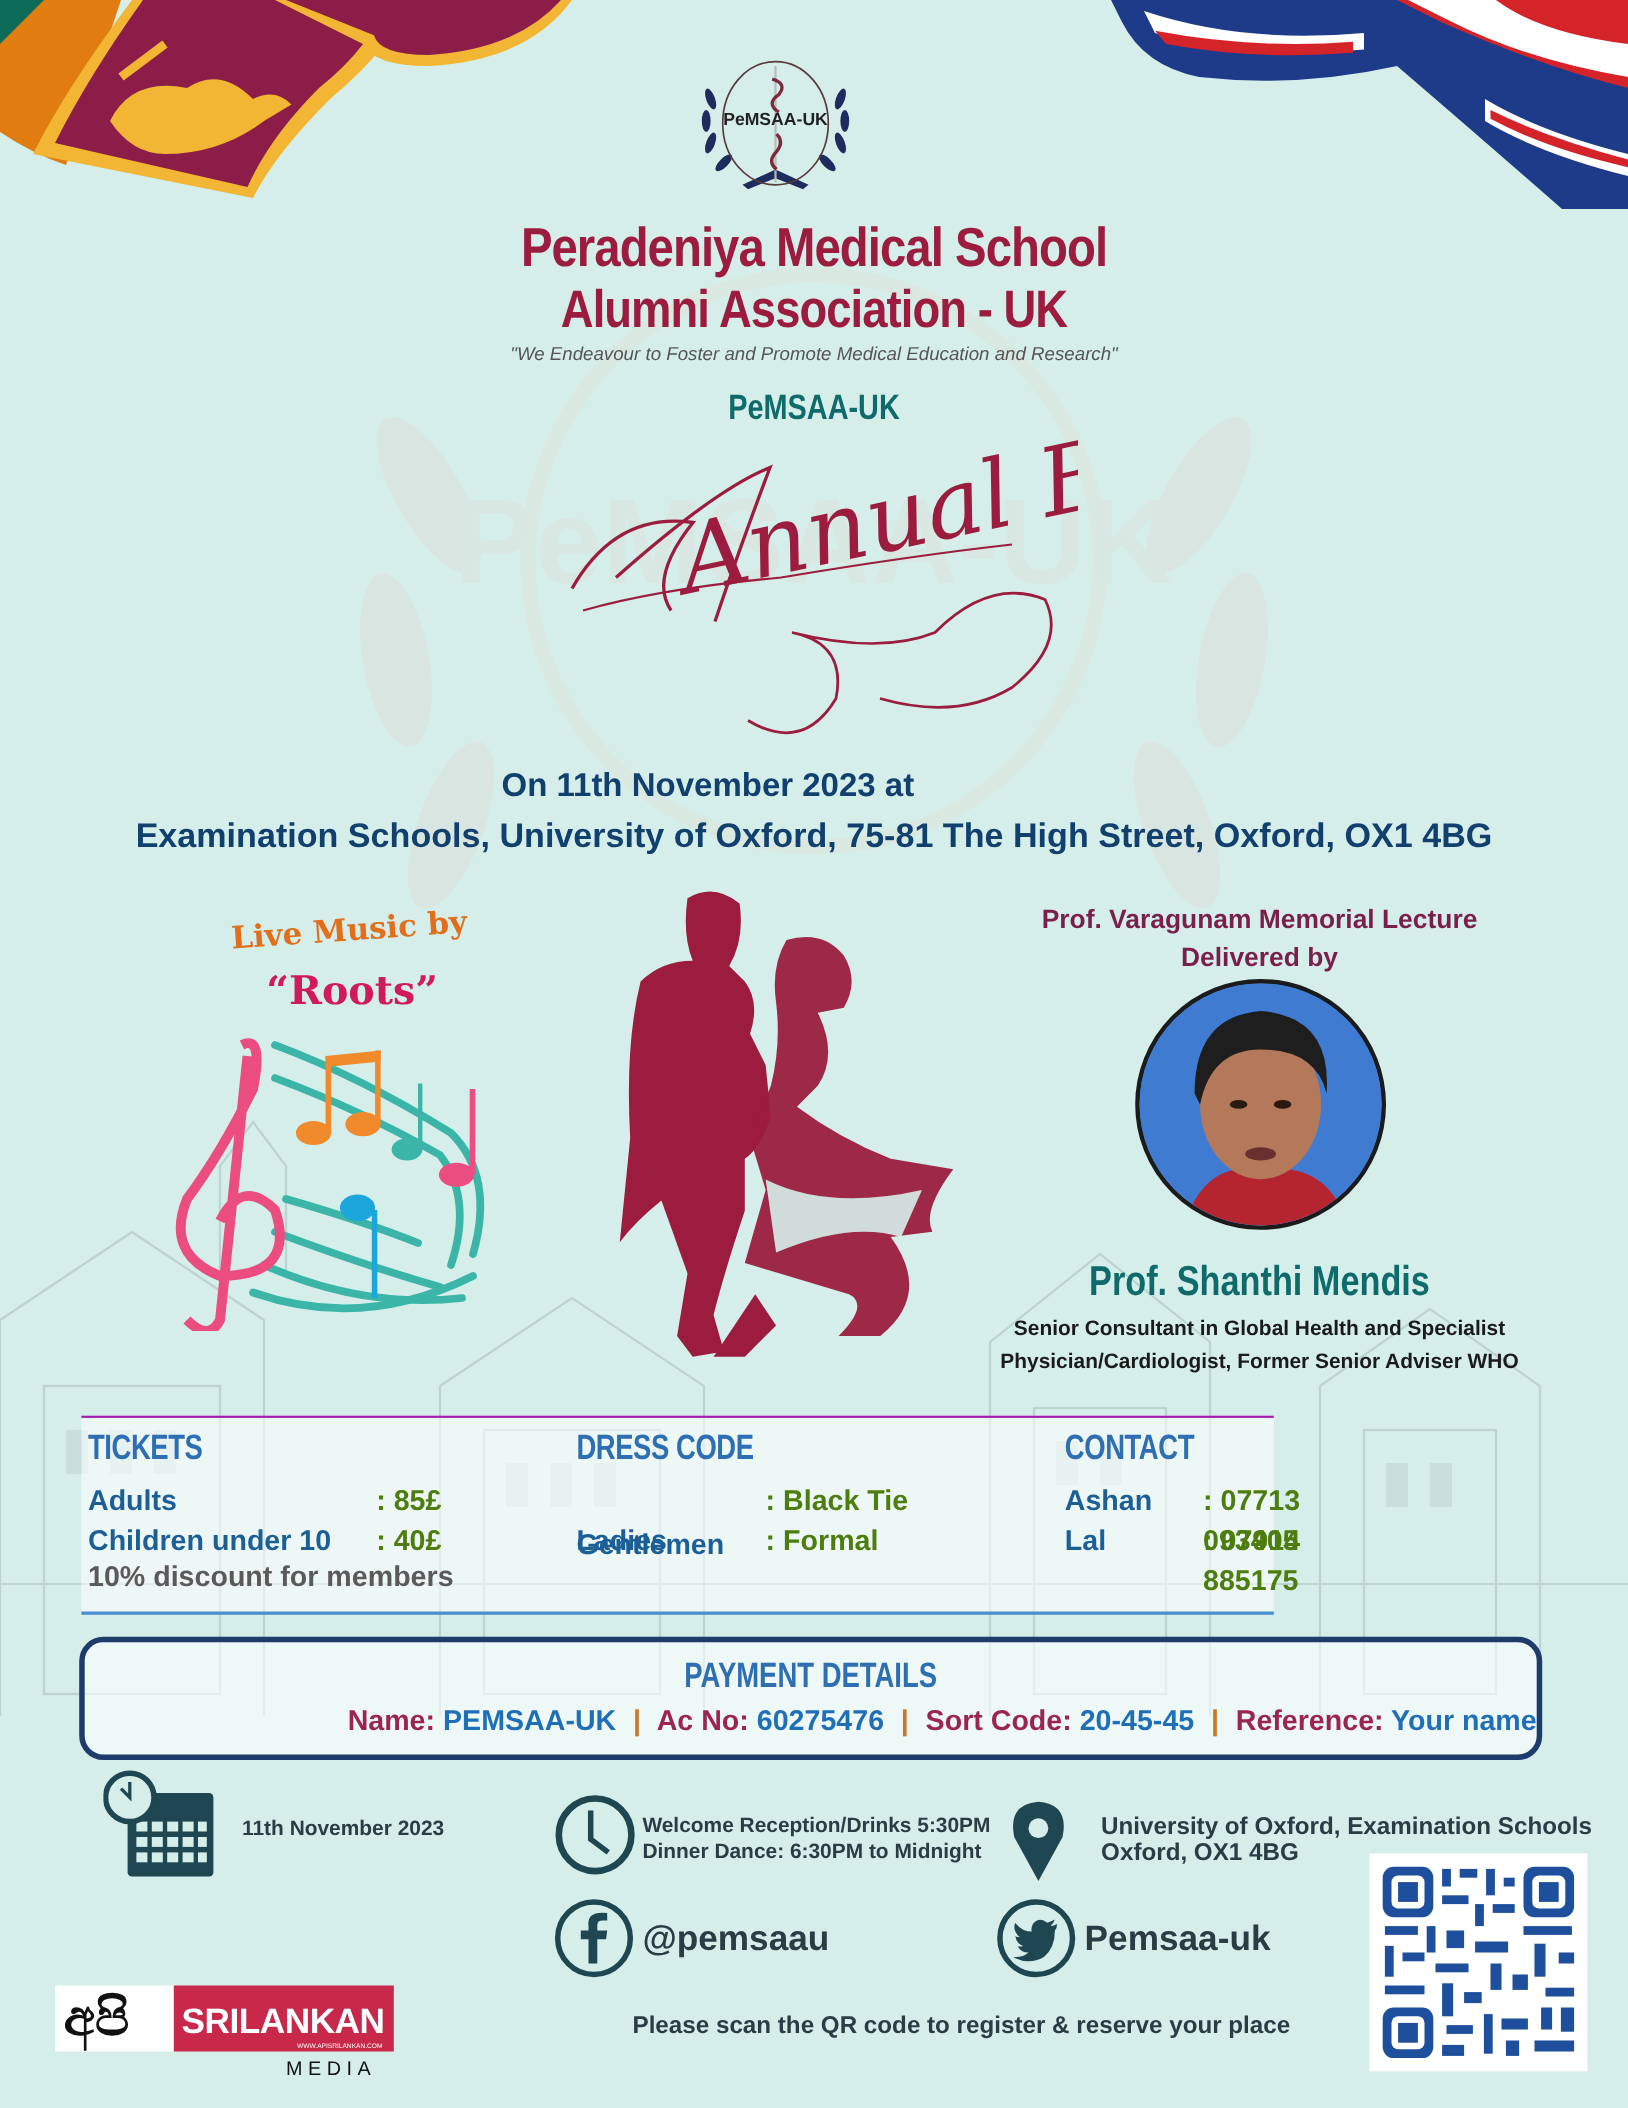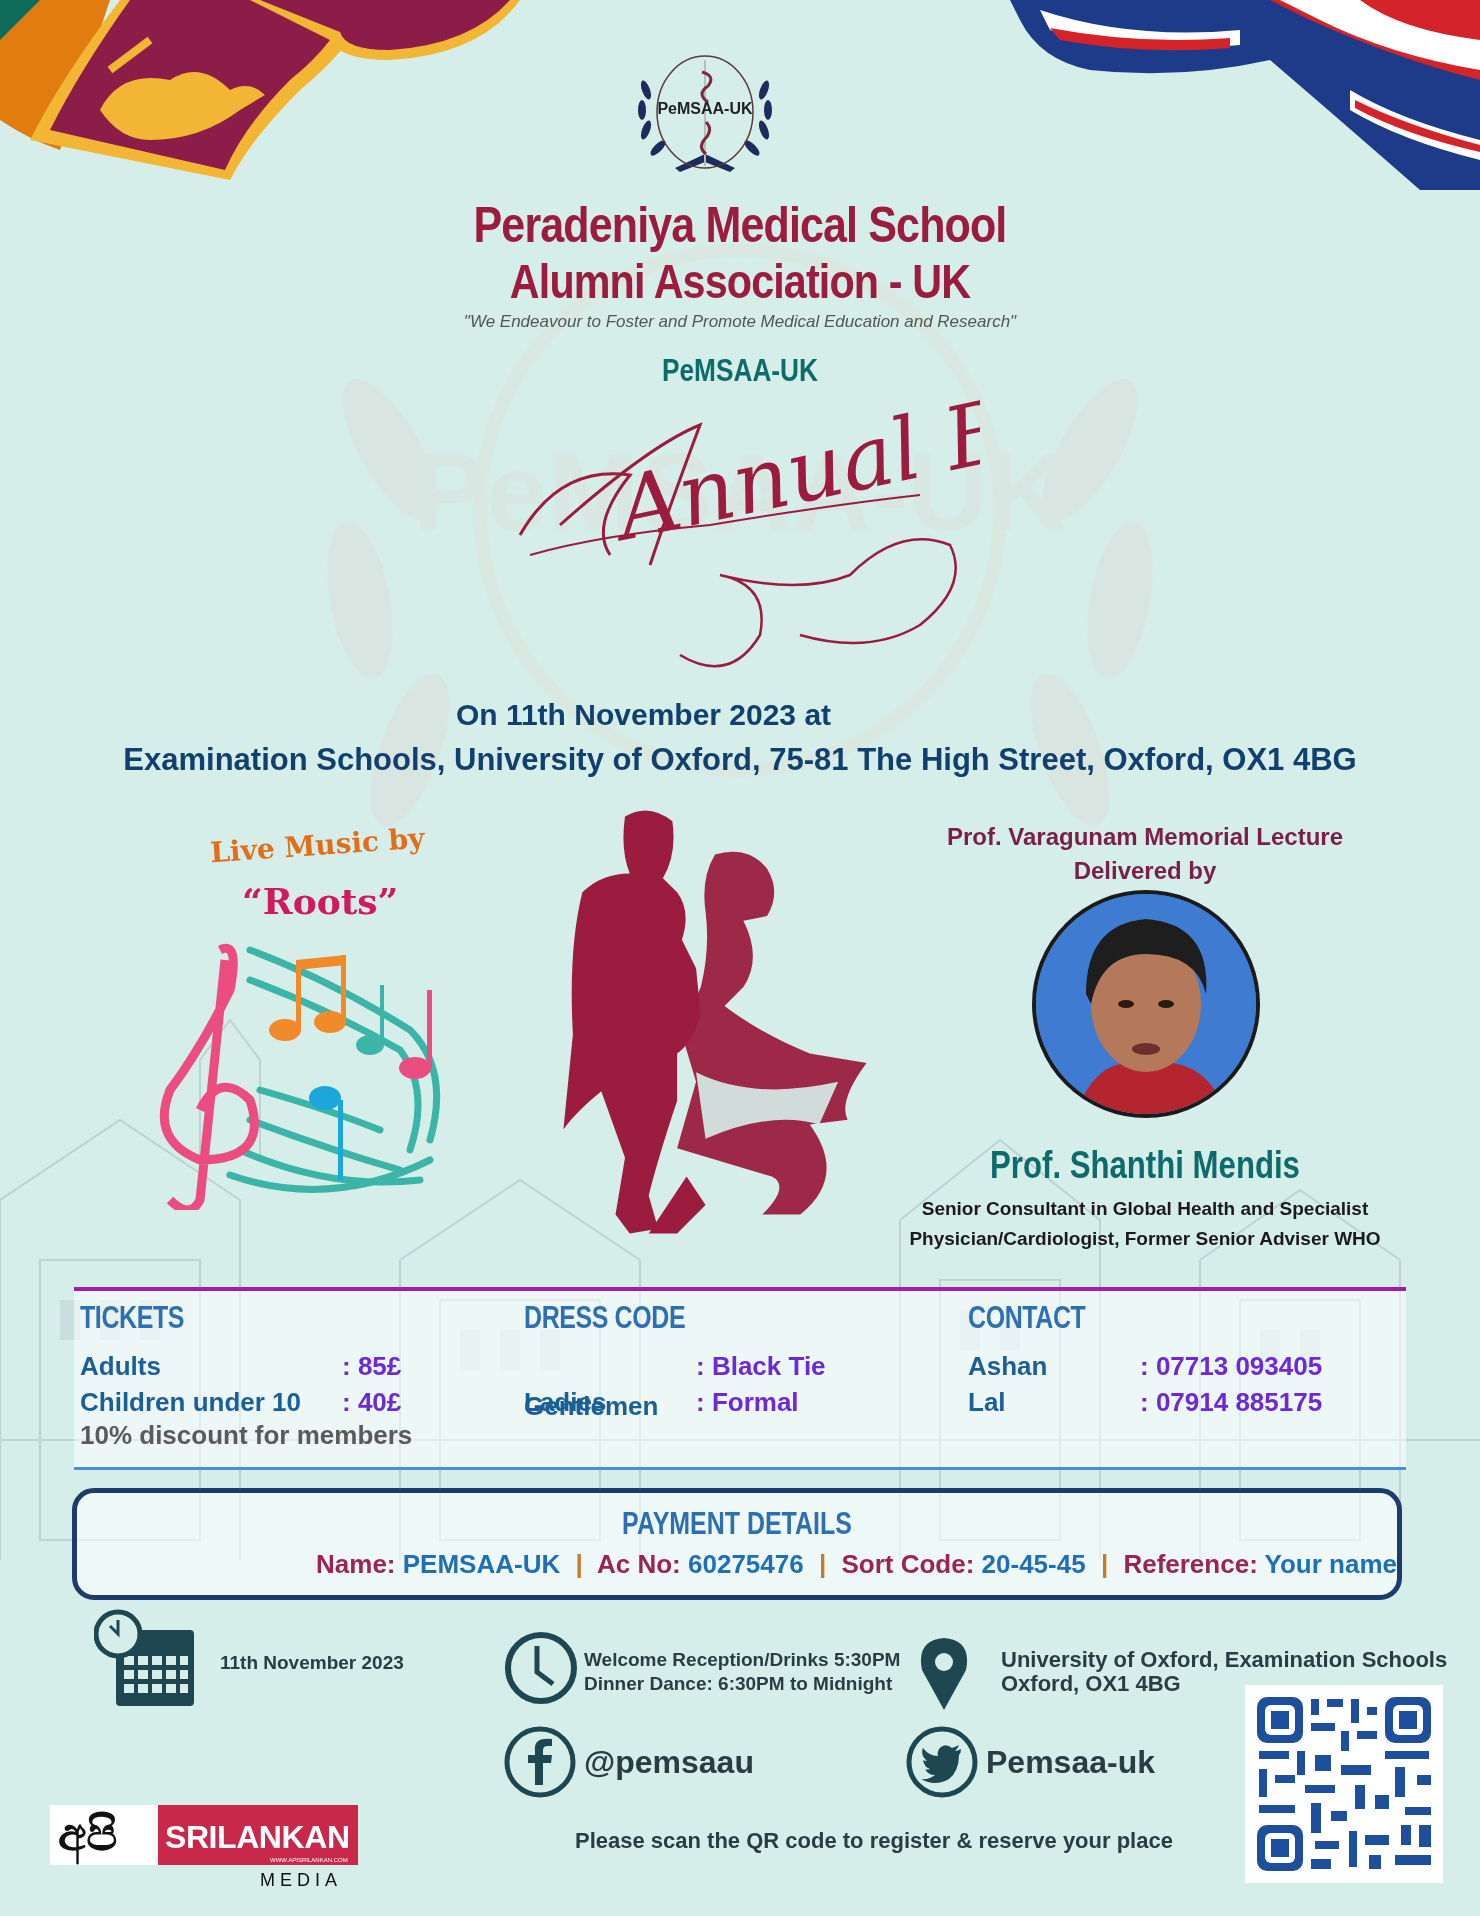--- a/index.html
+++ b/index.html
@@ -38,27 +38,27 @@
 
   .couple { left:535px; top:790px; width:360px; height:470px; }
 
   .lecture-title { left:900px; width:490px; top:820px; text-align:center; color:#7a1f4a; font-weight:bold; font-size:24px; line-height:34px; }
   .portrait { left:1032px; top:890px; width:228px; height:228px; border-radius:50%; border:4px solid #1b1b1b; box-sizing:border-box;
     background:radial-gradient(circle at 50% 55%, #b07a5a 0 28%, #262626 29% 45%, #3f7bd1 46%); overflow:hidden; }
   .prof-name { left:900px; width:490px; top:1144px; text-align:center; color:#0f6b6b; font-weight:bold; font-size:38px;
     transform:scaleX(0.82); transform-origin:center; }
   .prof-desc { left:900px; width:490px; top:1194px; text-align:center; color:#1b1b1b; font-weight:bold; font-size:19px; line-height:30px; }
 
-  .info-panel { left:74px; top:1287px; width:1332px; height:176px; border-top:4px solid #a21caf; border-bottom:3px solid #4a8fd0;
+  .info-panel { left:74px; top:1287px; width:1084px; height:176px; border-top:2px solid #a21caf; border-bottom:3px solid #4a8fd0;
     background:rgba(255,255,255,0.55); }
   .info-col { position:absolute; top:8px; }
   .info-head { color:#2d6fb2; font-weight:bold; font-size:32px; transform:scaleX(0.78); transform-origin:left; margin-bottom:12px; letter-spacing:-0.5px; }
   .info-row { display:flex; font-weight:bold; font-size:26px; height:36px; line-height:36px; }
   .info-key { color:#1c5f96; }
-  .info-val { color:#6d28d9;text-align:right; }
+  .info-val { color:#4d7c0f; }
   .info-note { color:#5a5a5a; font-weight:bold; font-size:26px; }
 
   .payment { left:72px; top:1488px; width:1330px; height:112px; border:5px solid #1d3b6b; border-radius:22px; box-sizing:border-box;
     background:rgba(255,255,255,0.6); }
   .payment-head { position:absolute; left:0; width:100%; top:12px; text-align:center; color:#2d6fb2; font-weight:bold; font-size:32px;
     transform:scaleX(0.78); transform-origin:center; }
   .payment-line { position:absolute; left:0; width:100%; top:56px; text-align:right; font-weight:bold; font-size:26px; }
   .pk { color:#9b2452; }
   .pv { color:#1f6fb8; }
   .psep { color:#c77a2a; margin:0 8px; }

